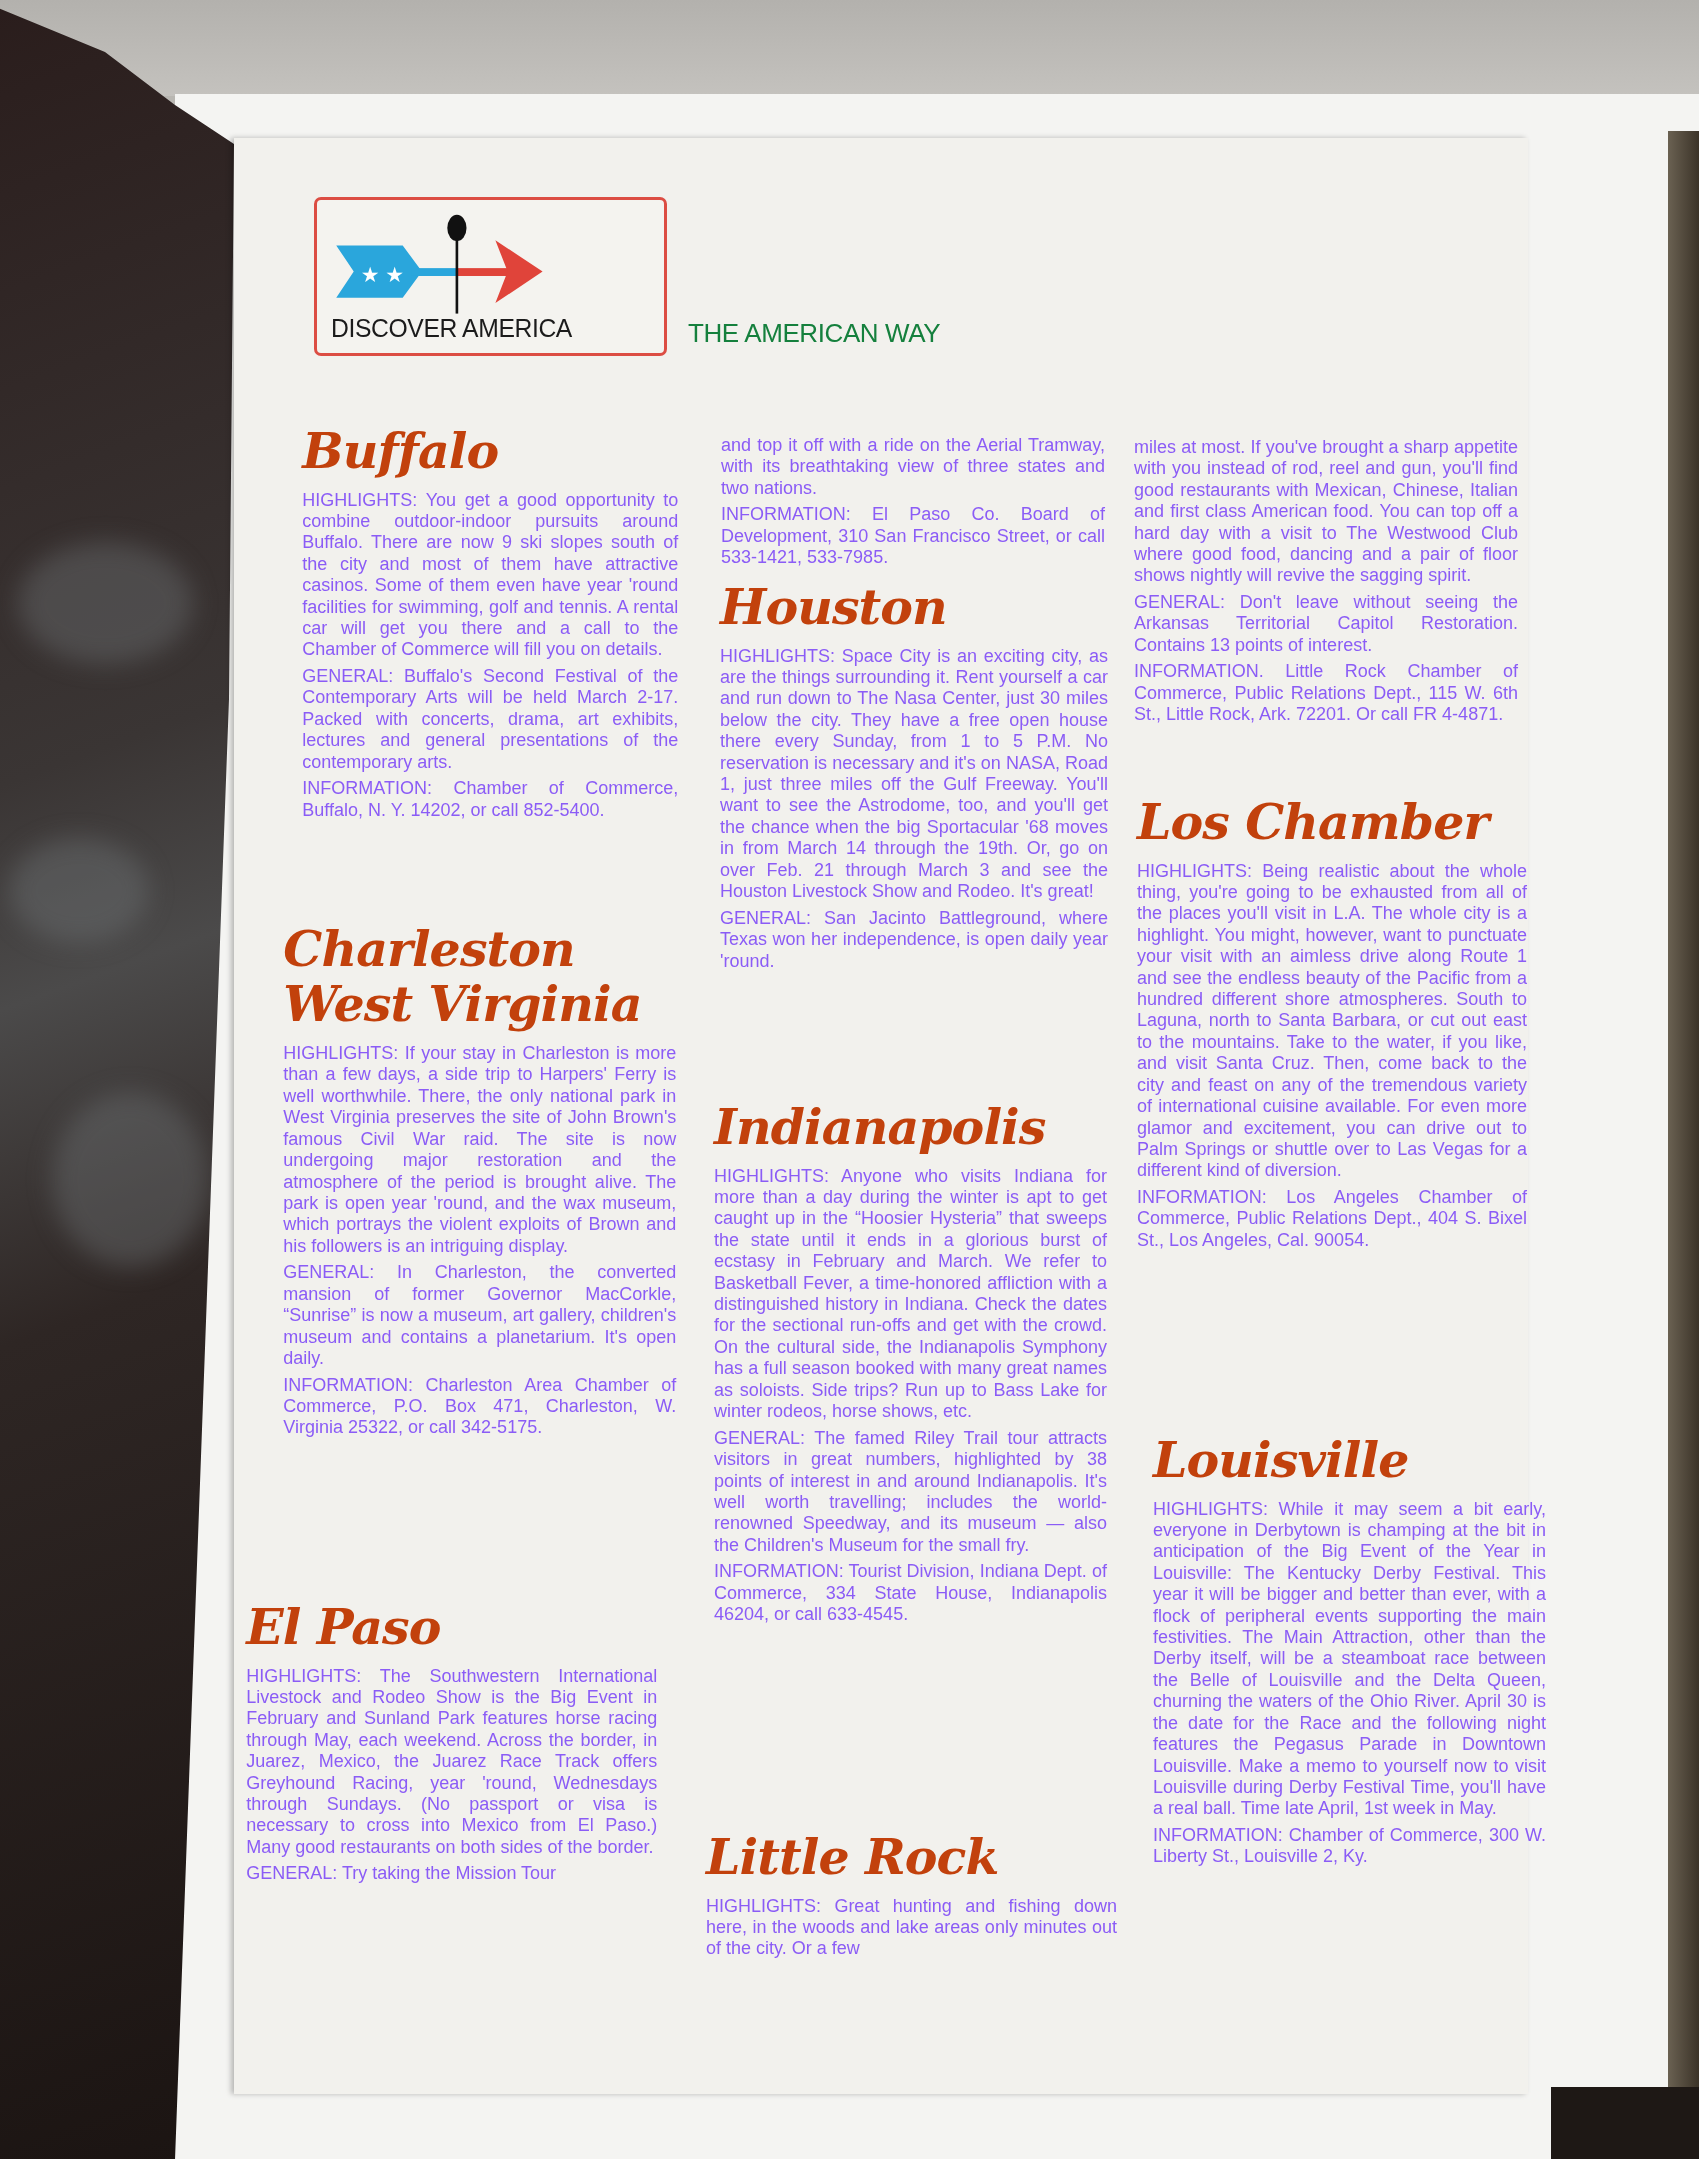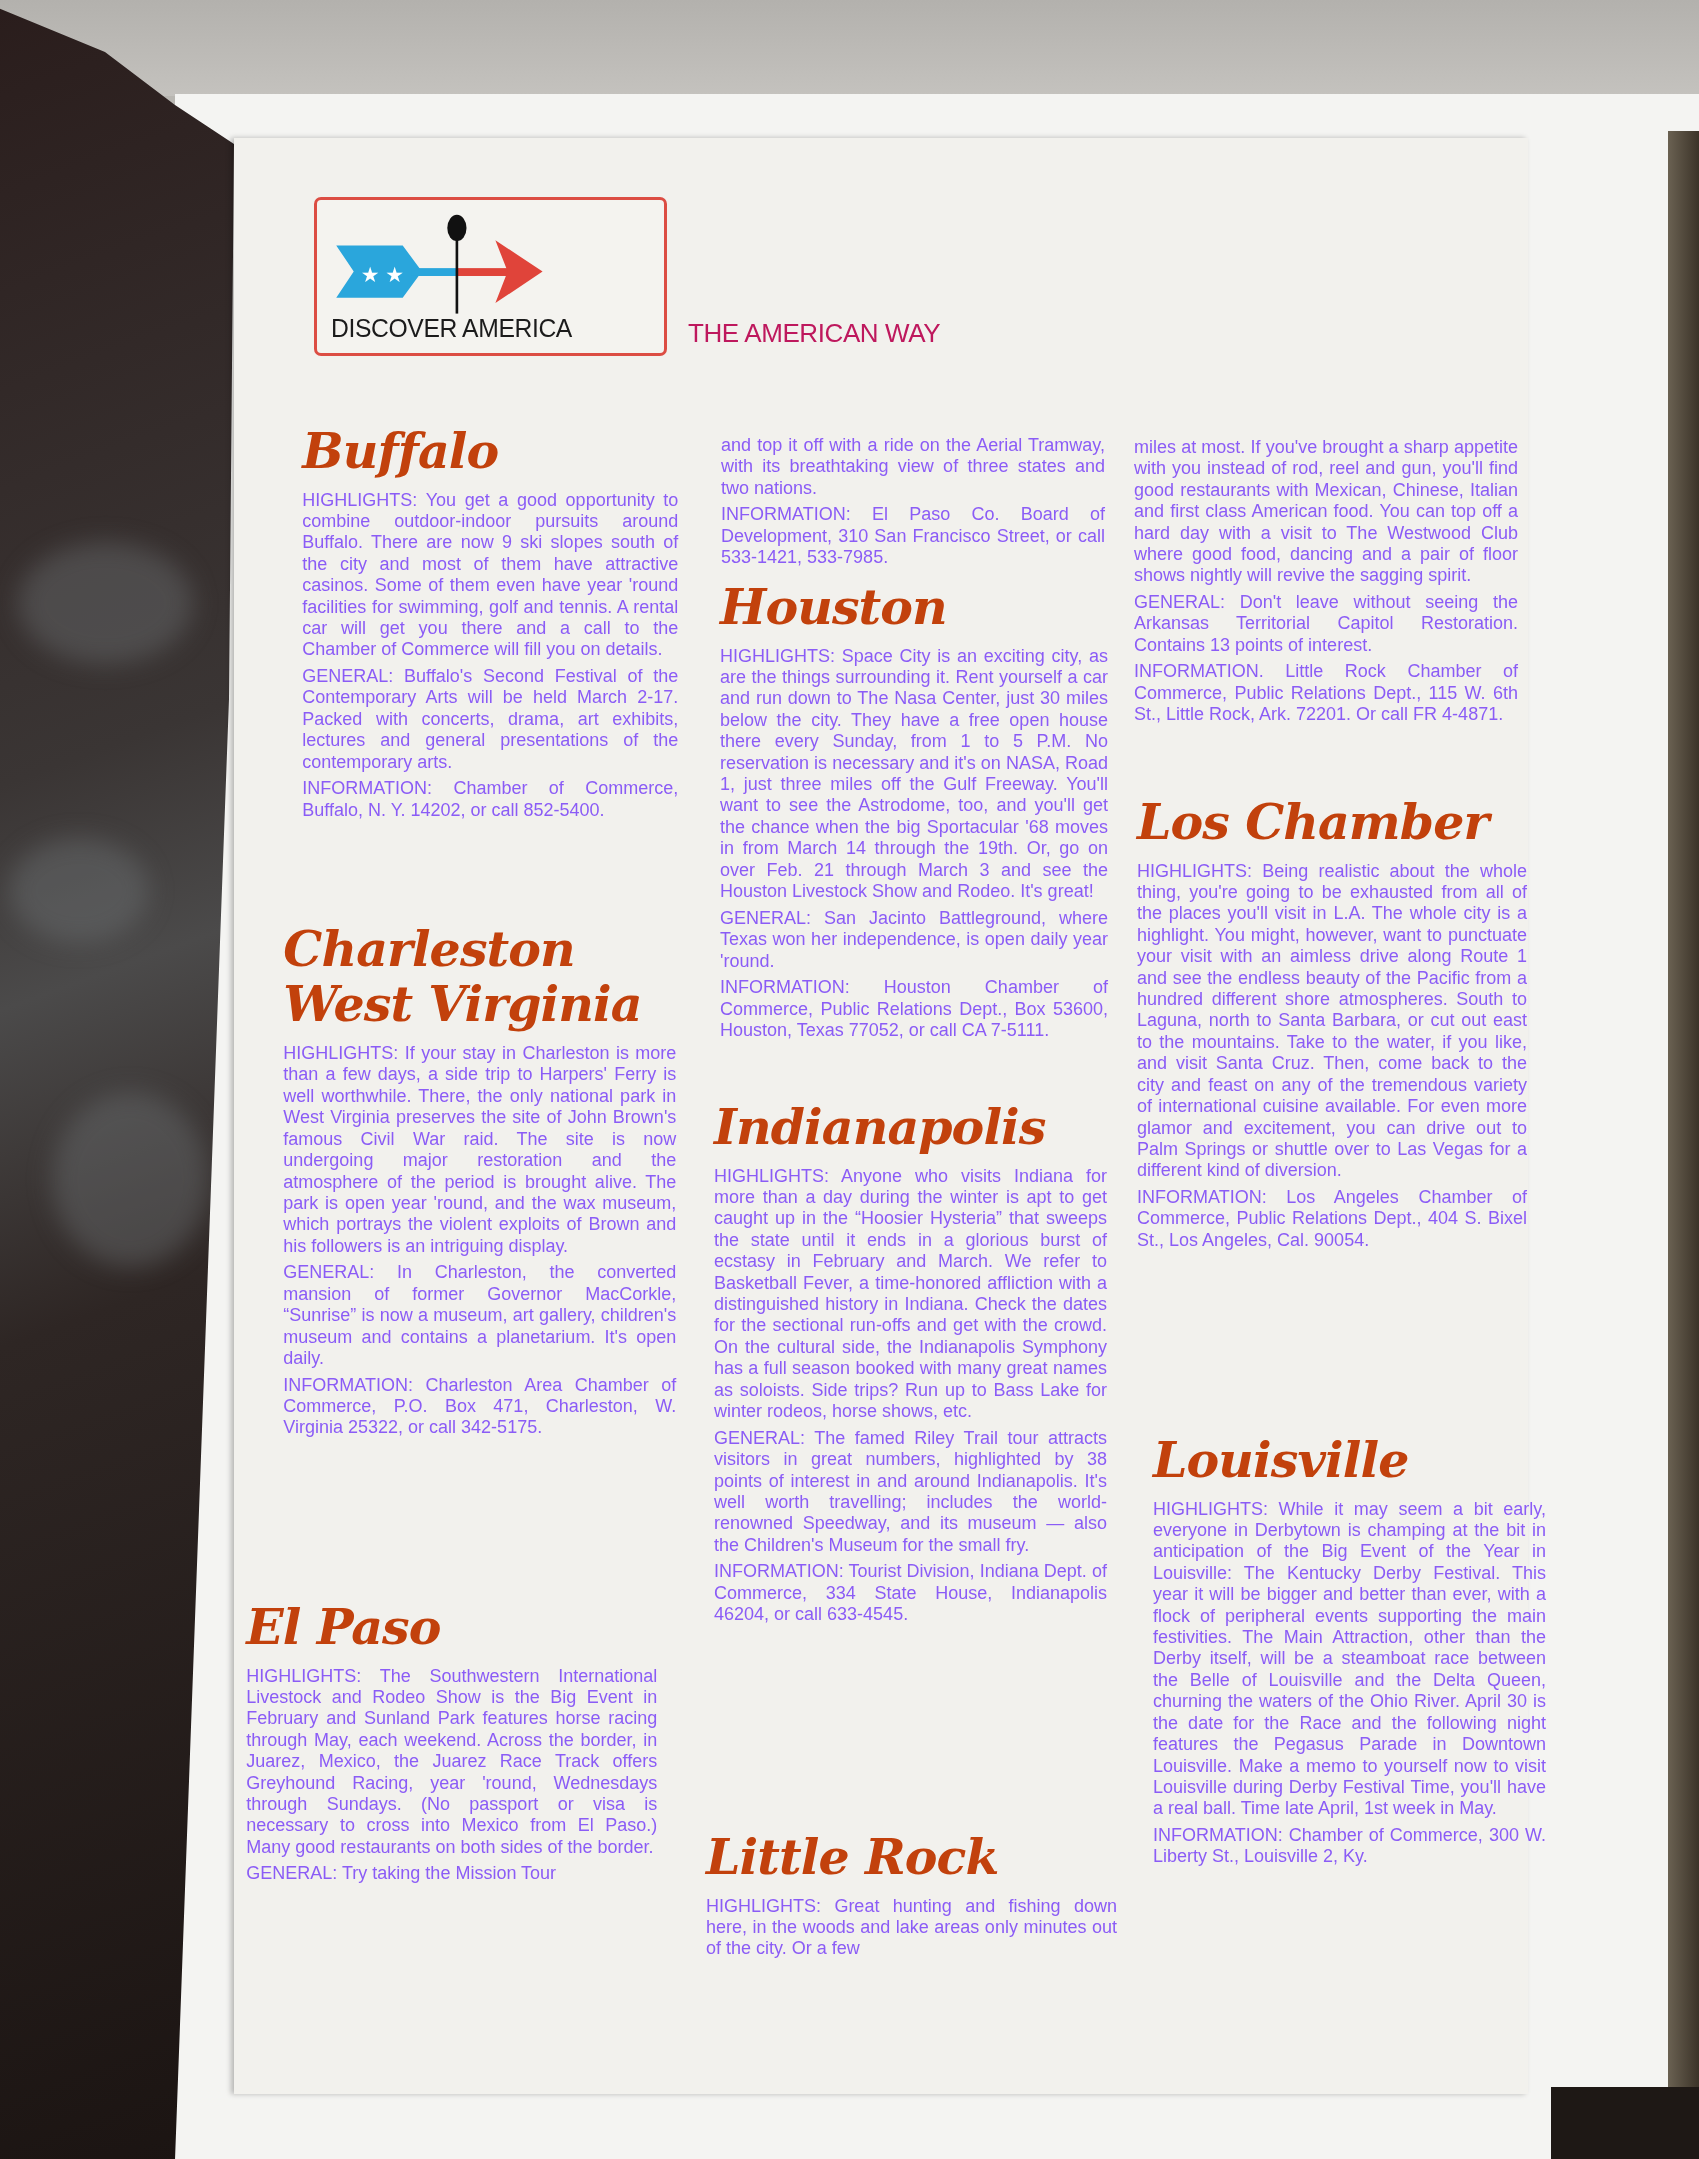--- a/index.html
+++ b/index.html
@@ -47,21 +47,21 @@
       background: #f4f3ef;
     }
     .logo-svg { position: absolute; left: 7px; top: 5.2px; }
     .logo-text {
       position: absolute; left: 14px; bottom: 8.7px;
       font-size: 26px; font-weight: normal; color: #1b1b1b; letter-spacing: -0.4px;
       transform: scaleX(0.95); transform-origin: left;
     }
     .tagline {
       position: absolute; left: 454px; top: 180px;
-      font-size: 26px; color: #be185d; letter-spacing: -0.4px;
+      font-size: 26px; color: #15803d; letter-spacing: -0.4px;
     }
     
     .col {
       position: absolute; top: 0; width: 384px;
     }
     .city {
       font-family: "DejaVu Serif", serif; font-style: italic; font-weight: bold;
       color: #c2410c; font-size: 49px; line-height: 1.05;
       margin: 0 0 12.2px 0; letter-spacing: -0.9px;
     }
@@ -132,21 +132,20 @@
   <div class="col" style="left:0;">
     <div class="section" style="left:487px;top:297px;width:384px;">
       <p class="para">and top it off with a ride on the Aerial Tramway, with its breathtaking view of three states and two nations.</p>
       <p class="para">INFORMATION: El Paso Co. Board of Development, 310 San Francisco Street, or call 533-1421, 533-7985.</p>
     </div>
 
     <div class="section" style="left:486px;top:444px;width:388px;">
       <h2 class="city">Houston</h2>
       <p class="para">HIGHLIGHTS: Space City is an exciting city, as are the things surrounding it. Rent yourself a car and run down to The Nasa Center, just 30 miles below the city. They have a free open house there every Sunday, from 1 to 5 P.M. No reservation is necessary and it's on NASA, Road 1, just three miles off the Gulf Freeway. You'll want to see the Astrodome, too, and you'll get the chance when the big Sportacular '68 moves in from March 14 through the 19th. Or, go on over Feb. 21 through March 3 and see the Houston Livestock Show and Rodeo. It's great!</p>
       <p class="para">GENERAL: San Jacinto Battleground, where Texas won her independence, is open daily year 'round.</p>
-      <p class="para">INFORMATION: Houston Chamber of Commerce, Public Relations Dept., Box 53600, Houston, Texas 77052, or call CA 7-5111.</p>
     </div>
 
     <div class="section" style="left:480px;top:964px;width:393px;">
       <h2 class="city">Indianapolis</h2>
       <p class="para">HIGHLIGHTS: Anyone who visits Indiana for more than a day during the winter is apt to get caught up in the “Hoosier Hysteria” that sweeps the state until it ends in a glorious burst of ecstasy in February and March. We refer to Basketball Fever, a time-honored affliction with a distinguished history in Indiana. Check the dates for the sectional run-offs and get with the crowd. On the cultural side, the Indianapolis Symphony has a full season booked with many great names as soloists. Side trips? Run up to Bass Lake for winter rodeos, horse shows, etc.</p>
       <p class="para">GENERAL: The famed Riley Trail tour attracts visitors in great numbers, highlighted by 38 points of interest in and around Indianapolis. It's well worth travelling; includes the world-renowned Speedway, and its museum — also the Children's Museum for the small fry.</p>
       <p class="para">INFORMATION: Tourist Division, Indiana Dept. of Commerce, 334 State House, Indianapolis 46204, or call 633-4545.</p>
     </div>
 
     <div class="section" style="left:472px;top:1694px;width:411px;">

